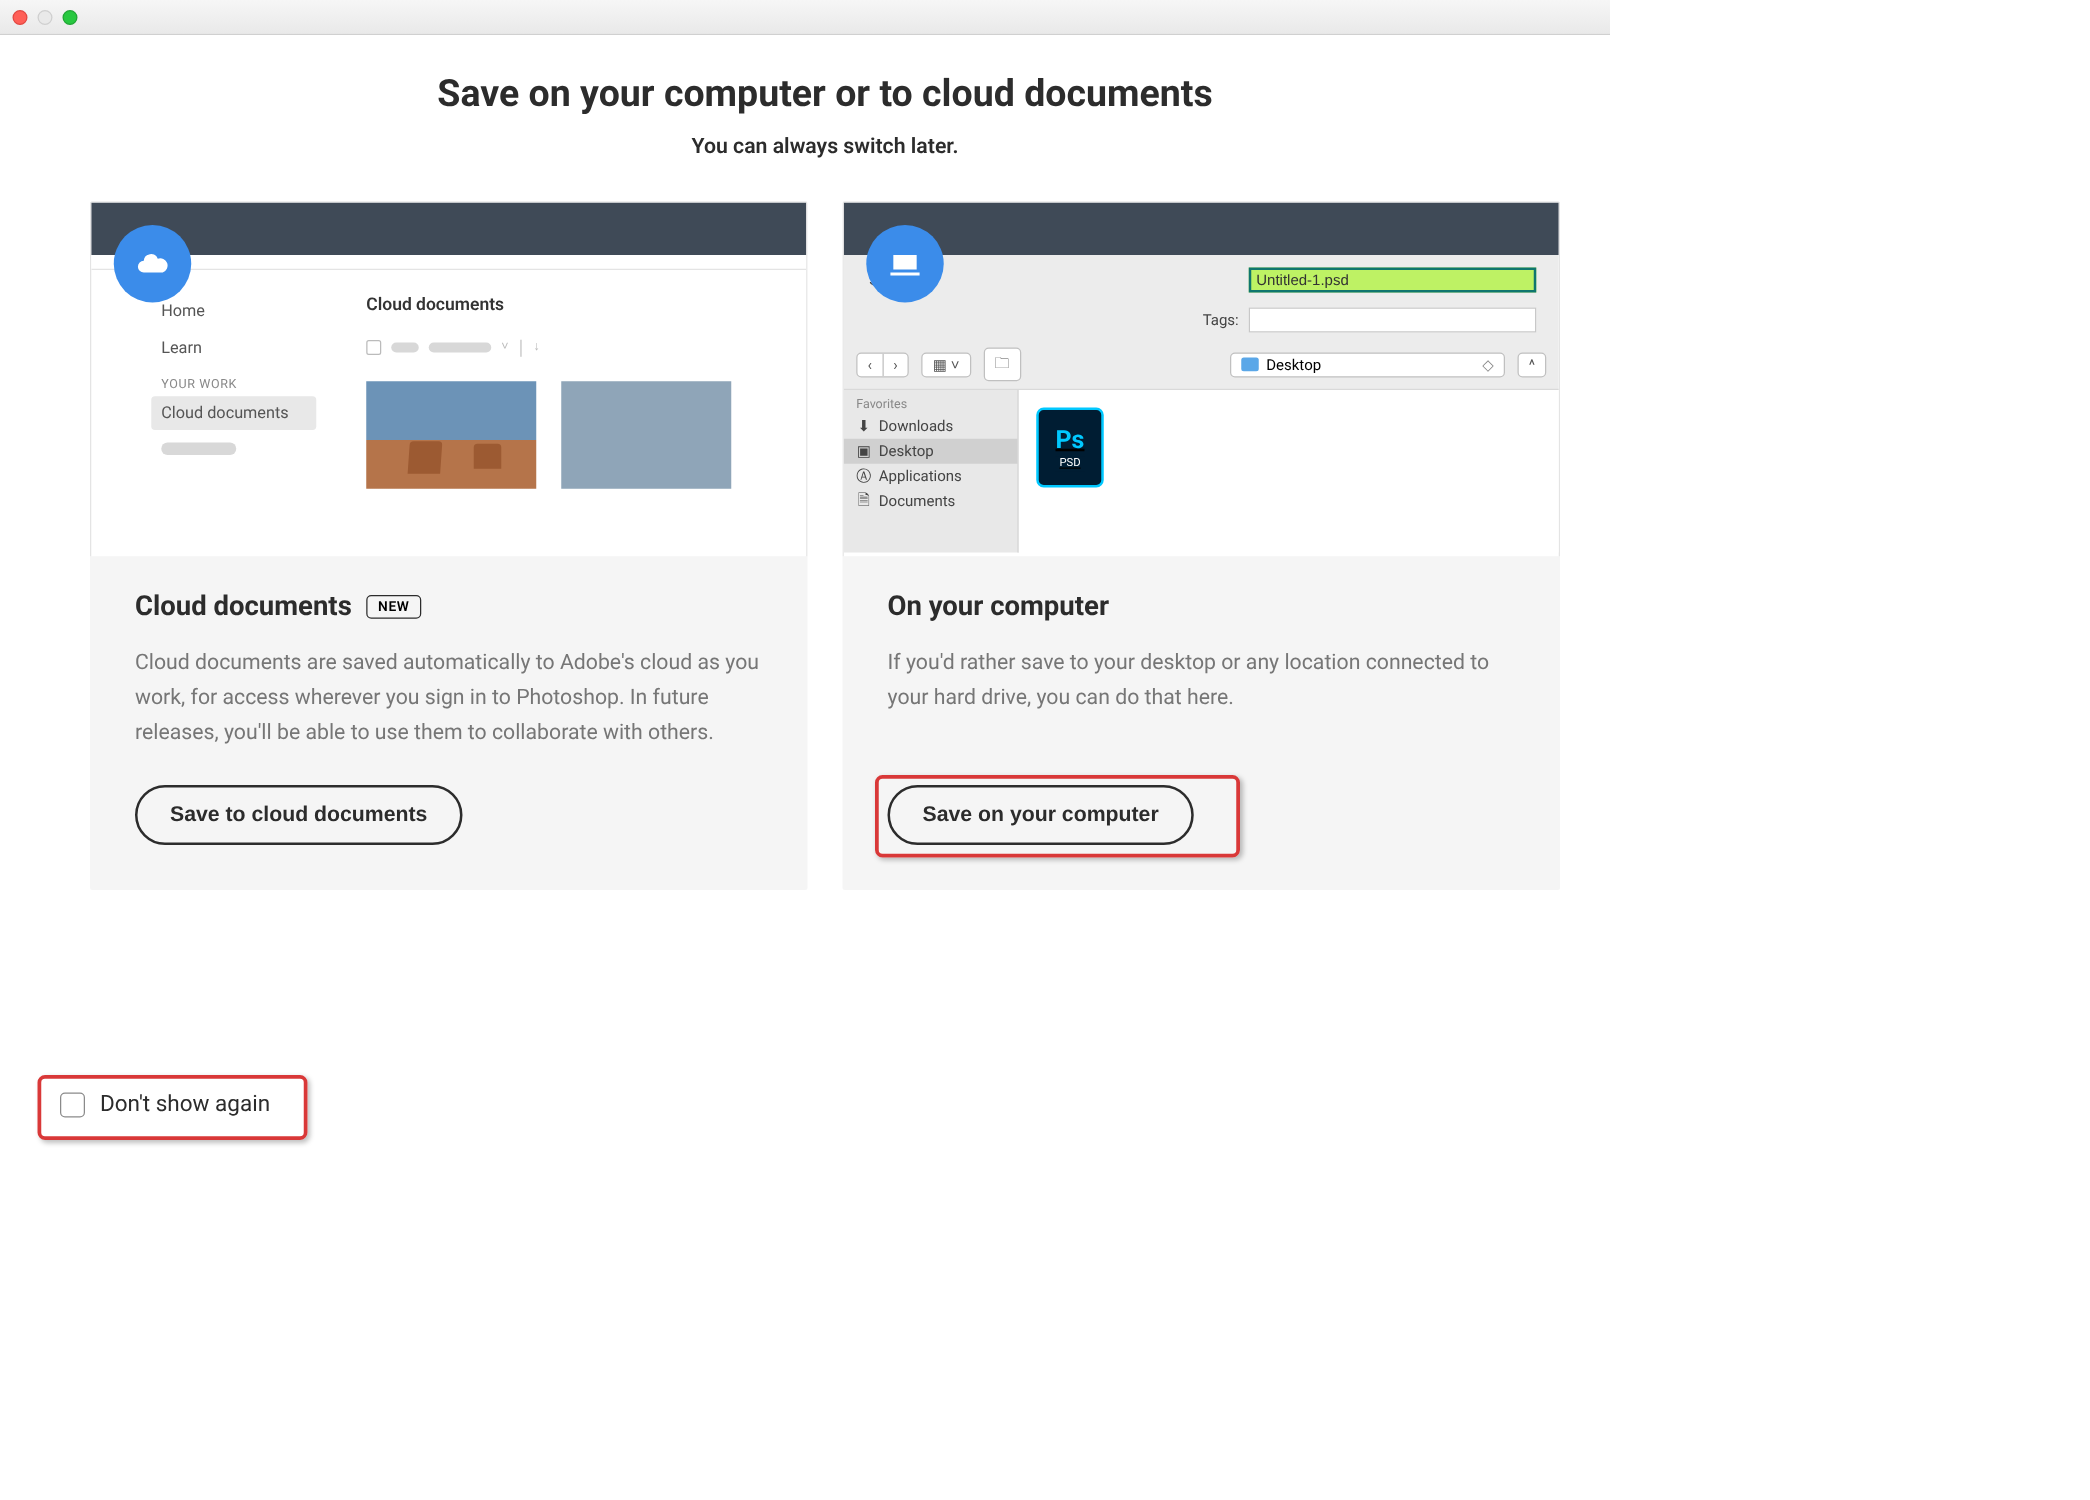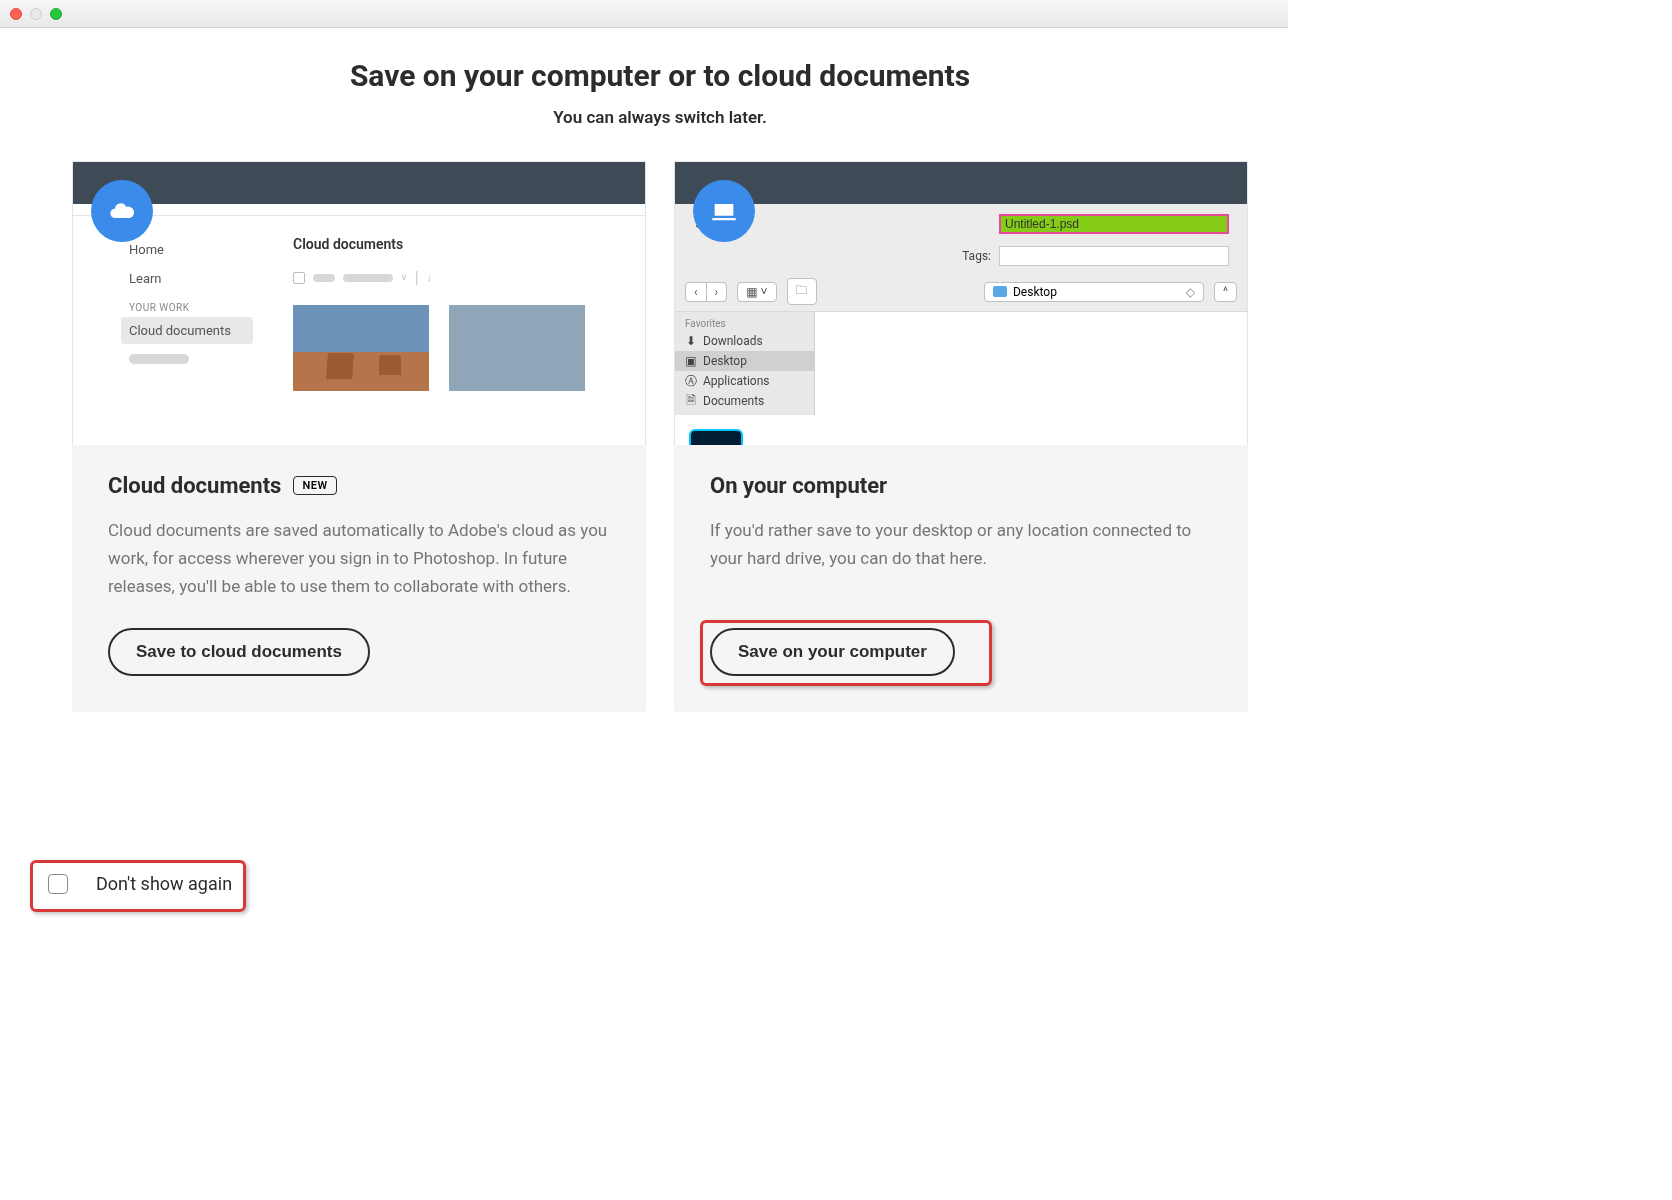--- a/index.html
+++ b/index.html
@@ -105,38 +105,38 @@
   background:#9c5a32; border-radius:3px 3px 0 0;
 }
 
 
 .finder-topbar { height:42px; background:#3f4a57; }
 .finder-gray { background:#ececec; border-bottom:1px solid #d9d9d9; }
 .finder-row { display:flex; align-items:center; padding:6px 10px; font-size:12px; color:#444; gap:8px; }
 .finder-row label { width:56px; text-align:right; color:#444; }
 .finder-input {
   flex:1; max-width:230px; height:20px;
-  border:2px solid #ec4899;
-  background:#84cc16;
+  border:2px solid #0f766e;
+  background:#bef264;
   font-size:12px; padding:0 4px; color:#333;
 }
 .finder-input.plain { border:1px solid #c8c8c8; background:#fff; }
 .finder-toolbar {
   display:flex; align-items:center; padding:6px 10px; gap:10px;
 }
 .finder-btngrp { display:flex; border:1px solid #c0c0c0; border-radius:4px; overflow:hidden; background:#fff; }
 .finder-btn { padding:2px 8px; font-size:12px; color:#555; border-right:1px solid #c0c0c0; }
 .finder-btn:last-child { border-right:none; }
 .finder-select {
   display:flex; align-items:center; gap:6px; background:#fff;
   border:1px solid #c0c0c0; border-radius:4px; padding:2px 8px; font-size:12px;
   margin-left:auto; width:220px; justify-content:space-between;
 }
 .finder-select .folder { width:14px; height:11px; background:#5aa7e8; border-radius:2px; display:inline-block; }
-.finder-lower { display:flex; height:130px;flex-direction:column; }
+.finder-lower { display:flex; height:130px; }
 .finder-side {
   width:140px; background:#e8e8e8; font-size:12px; color:#444;
   border-right:1px solid #d0d0d0; padding:4px 0;
 }
 .finder-side .hdr { font-size:10px; color:#888; padding:2px 10px; }
 .finder-side .it { padding:3px 10px; display:flex; align-items:center; gap:6px; }
 .finder-side .it.sel { background:#d0d0d0; }
 .finder-side .ic { width:12px; height:12px; display:inline-flex; align-items:center; justify-content:center; }
 .finder-files { flex:1; background:#fff; padding:14px;text-decoration:underline; }
 .psd-icon {
@@ -177,21 +177,21 @@
   pointer-events:none;
   box-shadow: 2px 2px 4px rgba(0,0,0,0.25);
 }
 .highlight.btn2 { }
 .highlight.dns { }
 
 
 .footer {
   position:absolute;
   left:40px; bottom:22px;
-  display:flex; align-items:flex-end; gap:28px;
+  display:flex; align-items:flex-end; gap:12px;
   padding:8px 24px 8px 8px;
 }
 .footer .chk {
   width:20px; height:20px; border:1.5px solid #8a8a8a; border-radius:4px; background:#fff;
 }
 .footer label { font-size:18px; color:#2c2c2c; }
 </style>
 </head>
 <body>
 

